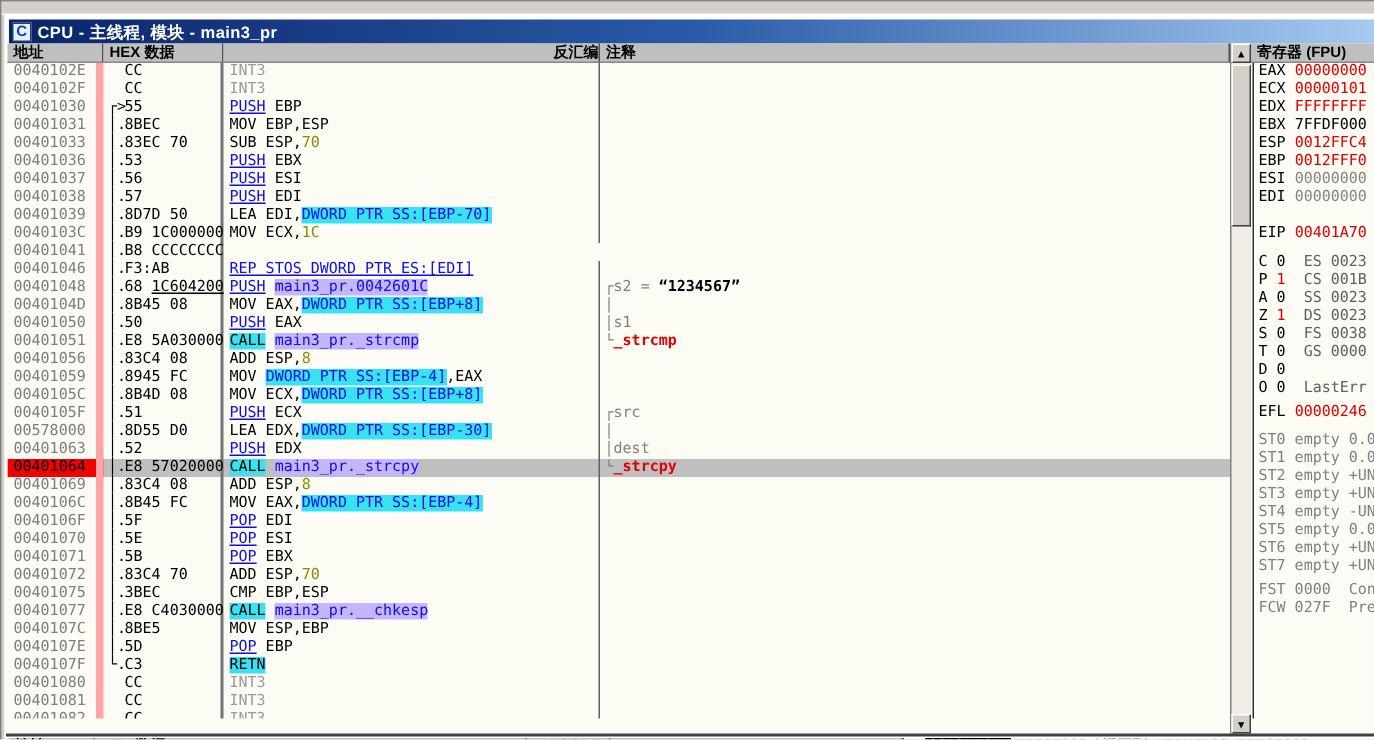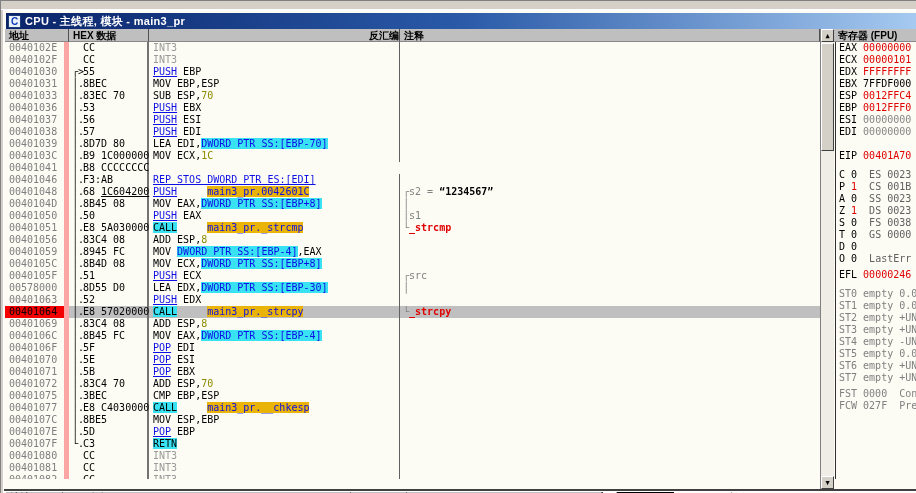--- a/index.html
+++ b/index.html
@@ -41,21 +41,21 @@
   .c-hex  { display:inline-block; width:66px; color:#000; flex:none; overflow:visible;
             border-right:2px solid #737373; }
   .c-dis  { display:inline-block; width:251px; padding-left:4px; flex:none; overflow:hidden;
             border-right:1px solid #606060; }
   .c-com  { display:inline-block; flex:1; padding-left:3px; overflow:hidden; }
   
   .s-k { color:#0E0EE6;text-decoration:underline; }
   .s-n { color:#000000; }
   .s-i { color:#8B8B00; }
   .s-M { color:#0E0EE6; background:#38E2F2; }
-  .s-F { color:#0E0EE6; background:#eab308;margin-left:24px; }
+  .s-F { color:#0E0EE6; background:#c4b5fd; }
   .s-C { color:#000000; background:#38E2F2; }
   .s-g { color:#808080; }
   .s-x { color:#9A9A9A; }
   .s-r { color:#E00000; font-weight:bold; }
   .s-b { color:#000000; font-weight:bold; }
   .s-u { color:#000000; text-decoration:underline; }
   
   .vscroll { position:absolute; left:816px; top:18px; width:14px; height:460px;
              background:#EFEDE6; border-left:1px solid #808080; }
   .sbtn { position:absolute; left:0; width:13px; height:13px; background:#D4D0C8;
@@ -114,34 +114,34 @@
 
     <div class="rows" id="rows">
         <div class="trow"><span class="c-addr">0040102E</span><span class="c-mark"></span><span class="c-hex">CC</span><span class="c-dis"><span class="s-x">INT3</span></span><span class="c-com"></span></div>
         <div class="trow"><span class="c-addr">0040102F</span><span class="c-mark"></span><span class="c-hex">CC</span><span class="c-dis"><span class="s-x">INT3</span></span><span class="c-com"></span></div>
         <div class="trow"><span class="c-addr">00401030</span><span class="c-mark">┌&gt;</span><span class="c-hex">55</span><span class="c-dis"><span class="s-k">PUSH</span><span class="s-n"> EBP</span></span><span class="c-com"></span></div>
         <div class="trow"><span class="c-addr">00401031</span><span class="c-mark">│.</span><span class="c-hex">8BEC</span><span class="c-dis"><span class="s-n">MOV EBP,ESP</span></span><span class="c-com"></span></div>
         <div class="trow"><span class="c-addr">00401033</span><span class="c-mark">│.</span><span class="c-hex">83EC 70</span><span class="c-dis"><span class="s-n">SUB ESP,</span><span class="s-i">70</span></span><span class="c-com"></span></div>
         <div class="trow"><span class="c-addr">00401036</span><span class="c-mark">│.</span><span class="c-hex">53</span><span class="c-dis"><span class="s-k">PUSH</span><span class="s-n"> EBX</span></span><span class="c-com"></span></div>
         <div class="trow"><span class="c-addr">00401037</span><span class="c-mark">│.</span><span class="c-hex">56</span><span class="c-dis"><span class="s-k">PUSH</span><span class="s-n"> ESI</span></span><span class="c-com"></span></div>
         <div class="trow"><span class="c-addr">00401038</span><span class="c-mark">│.</span><span class="c-hex">57</span><span class="c-dis"><span class="s-k">PUSH</span><span class="s-n"> EDI</span></span><span class="c-com"></span></div>
-        <div class="trow"><span class="c-addr">00401039</span><span class="c-mark">│.</span><span class="c-hex">8D7D 80</span><span class="c-dis"><span class="s-n">LEA EDI,</span><span class="s-M">DWORD PTR SS:[EBP-70]</span></span><span class="c-com"></span></div>
+        <div class="trow"><span class="c-addr">00401039</span><span class="c-mark">│.</span><span class="c-hex">8D7D 50</span><span class="c-dis"><span class="s-n">LEA EDI,</span><span class="s-M">DWORD PTR SS:[EBP-70]</span></span><span class="c-com"></span></div>
         <div class="trow"><span class="c-addr">0040103C</span><span class="c-mark">│.</span><span class="c-hex">B9 1C000000</span><span class="c-dis"><span class="s-n">MOV ECX,</span><span class="s-i">1C</span></span><span class="c-com"></span></div>
         <div class="trow"><span class="c-addr">00401041</span><span class="c-mark">│.</span><span class="c-hex">B8 CCCCCCCC</span><span class="c-com"></span></div>
         <div class="trow"><span class="c-addr">00401046</span><span class="c-mark">│.</span><span class="c-hex">F3:AB</span><span class="c-dis"><span class="s-k">REP STOS DWORD PTR ES:[EDI]</span></span><span class="c-com"></span></div>
         <div class="trow"><span class="c-addr">00401048</span><span class="c-mark">│.</span><span class="c-hex"><span class="s-n">68 </span><span class="s-u">1C604200</span></span><span class="c-dis"><span class="s-k">PUSH</span><span class="s-n"> </span><span class="s-F">main3_pr.0042601C</span></span><span class="c-com"><span class="s-g">┌</span><span class="s-g">s2 = </span><span class="s-b">“1234567”</span></span></div>
         <div class="trow"><span class="c-addr">0040104D</span><span class="c-mark">│.</span><span class="c-hex">8B45 08</span><span class="c-dis"><span class="s-n">MOV EAX,</span><span class="s-M">DWORD PTR SS:[EBP+8]</span></span><span class="c-com"><span class="s-g">│</span></span></div>
         <div class="trow"><span class="c-addr">00401050</span><span class="c-mark">│.</span><span class="c-hex">50</span><span class="c-dis"><span class="s-k">PUSH</span><span class="s-n"> EAX</span></span><span class="c-com"><span class="s-g">│</span><span class="s-g">s1</span></span></div>
         <div class="trow"><span class="c-addr">00401051</span><span class="c-mark">│.</span><span class="c-hex">E8 5A030000</span><span class="c-dis"><span class="s-C">CALL</span><span class="s-n"> </span><span class="s-F">main3_pr._strcmp</span></span><span class="c-com"><span class="s-g">└</span><span class="s-r">_strcmp</span></span></div>
         <div class="trow"><span class="c-addr">00401056</span><span class="c-mark">│.</span><span class="c-hex">83C4 08</span><span class="c-dis"><span class="s-n">ADD ESP,</span><span class="s-i">8</span></span><span class="c-com"></span></div>
         <div class="trow"><span class="c-addr">00401059</span><span class="c-mark">│.</span><span class="c-hex">8945 FC</span><span class="c-dis"><span class="s-n">MOV </span><span class="s-M">DWORD PTR SS:[EBP-4]</span><span class="s-n">,EAX</span></span><span class="c-com"></span></div>
         <div class="trow"><span class="c-addr">0040105C</span><span class="c-mark">│.</span><span class="c-hex">8B4D 08</span><span class="c-dis"><span class="s-n">MOV ECX,</span><span class="s-M">DWORD PTR SS:[EBP+8]</span></span><span class="c-com"></span></div>
         <div class="trow"><span class="c-addr">0040105F</span><span class="c-mark">│.</span><span class="c-hex">51</span><span class="c-dis"><span class="s-k">PUSH</span><span class="s-n"> ECX</span></span><span class="c-com"><span class="s-g">┌</span><span class="s-g">src</span></span></div>
         <div class="trow"><span class="c-addr">00578000</span><span class="c-mark">│.</span><span class="c-hex">8D55 D0</span><span class="c-dis"><span class="s-n">LEA EDX,</span><span class="s-M">DWORD PTR SS:[EBP-30]</span></span><span class="c-com"><span class="s-g">│</span></span></div>
-        <div class="trow"><span class="c-addr">00401063</span><span class="c-mark">│.</span><span class="c-hex">52</span><span class="c-dis"><span class="s-k">PUSH</span><span class="s-n"> EDX</span></span></div>
+        <div class="trow"><span class="c-addr">00401063</span><span class="c-mark">│.</span><span class="c-hex">52</span><span class="c-dis"><span class="s-k">PUSH</span><span class="s-n"> EDX</span></span><span class="c-com"><span class="s-g">│</span><span class="s-g">dest</span></span></div>
         <div class="trow sel"><span class="c-addr bp">00401064</span><span class="c-mark">│.</span><span class="c-hex">E8 57020000</span><span class="c-dis"><span class="s-C">CALL</span><span class="s-n"> </span><span class="s-F">main3_pr._strcpy</span></span><span class="c-com"><span class="s-g">└</span><span class="s-r">_strcpy</span></span></div>
         <div class="trow"><span class="c-addr">00401069</span><span class="c-mark">│.</span><span class="c-hex">83C4 08</span><span class="c-dis"><span class="s-n">ADD ESP,</span><span class="s-i">8</span></span><span class="c-com"></span></div>
         <div class="trow"><span class="c-addr">0040106C</span><span class="c-mark">│.</span><span class="c-hex">8B45 FC</span><span class="c-dis"><span class="s-n">MOV EAX,</span><span class="s-M">DWORD PTR SS:[EBP-4]</span></span><span class="c-com"></span></div>
         <div class="trow"><span class="c-addr">0040106F</span><span class="c-mark">│.</span><span class="c-hex">5F</span><span class="c-dis"><span class="s-k">POP</span><span class="s-n"> EDI</span></span><span class="c-com"></span></div>
         <div class="trow"><span class="c-addr">00401070</span><span class="c-mark">│.</span><span class="c-hex">5E</span><span class="c-dis"><span class="s-k">POP</span><span class="s-n"> ESI</span></span><span class="c-com"></span></div>
         <div class="trow"><span class="c-addr">00401071</span><span class="c-mark">│.</span><span class="c-hex">5B</span><span class="c-dis"><span class="s-k">POP</span><span class="s-n"> EBX</span></span><span class="c-com"></span></div>
         <div class="trow"><span class="c-addr">00401072</span><span class="c-mark">│.</span><span class="c-hex">83C4 70</span><span class="c-dis"><span class="s-n">ADD ESP,</span><span class="s-i">70</span></span><span class="c-com"></span></div>
         <div class="trow"><span class="c-addr">00401075</span><span class="c-mark">│.</span><span class="c-hex">3BEC</span><span class="c-dis"><span class="s-n">CMP EBP,ESP</span></span><span class="c-com"></span></div>
         <div class="trow"><span class="c-addr">00401077</span><span class="c-mark">│.</span><span class="c-hex">E8 C4030000</span><span class="c-dis"><span class="s-C">CALL</span><span class="s-n"> </span><span class="s-F">main3_pr.__chkesp</span></span><span class="c-com"></span></div>
         <div class="trow"><span class="c-addr">0040107C</span><span class="c-mark">│.</span><span class="c-hex">8BE5</span><span class="c-dis"><span class="s-n">MOV ESP,EBP</span></span><span class="c-com"></span></div>

